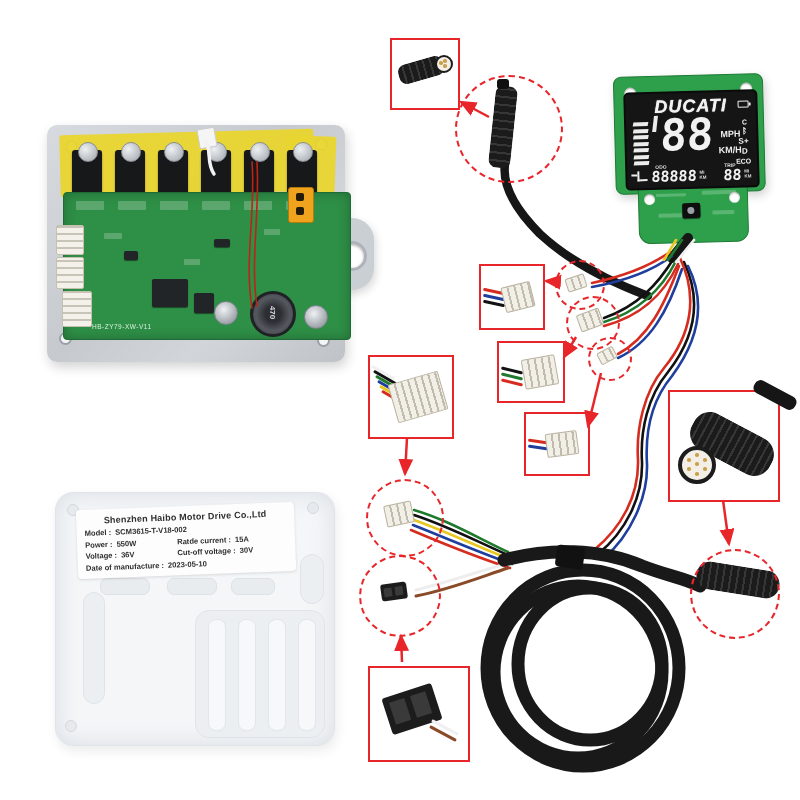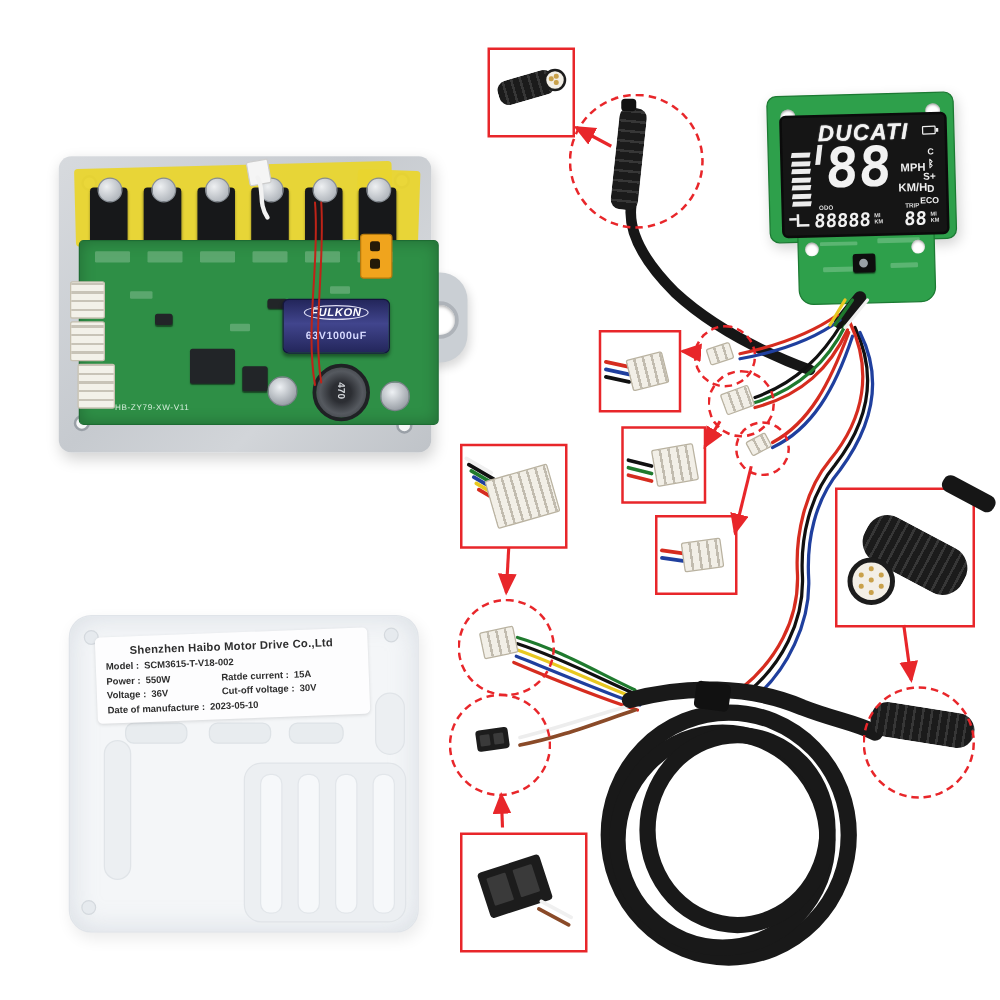--- a/index.html
+++ b/index.html
@@ -116,24 +116,20 @@
       <div class="abs silk" style="left:180px;top:8px;width:28px;height:9px;"></div>
       <div class="abs silk" style="left:222px;top:8px;width:28px;height:9px;"></div>
       <div class="abs chip" style="left:88px;top:86px;width:36px;height:28px;"></div>
       <div class="abs chip" style="left:130px;top:100px;width:20px;height:20px;"></div>
       <div class="abs chip" style="left:60px;top:58px;width:14px;height:9px;"></div>
       <div class="abs chip" style="left:150px;top:46px;width:16px;height:8px;"></div>
       <div class="abs silk" style="left:40px;top:40px;width:18px;height:6px;"></div>
       <div class="abs silk" style="left:120px;top:66px;width:16px;height:6px;"></div>
       <div class="abs silk" style="left:200px;top:36px;width:16px;height:6px;"></div>
 
-      <div class="abs cap-blue" style="left:162px;top:46px;width:84px;height:42px;">
-        <span class="cap-brand">FULKON</span><br>
-        <span class="cap-spec">63V1000uF</span>
-      </div>
       <div class="abs inductor" style="left:186px;top:98px;width:40px;height:40px;">
         <span class="abs" style="left:13px;top:14px;font-size:8px;font-weight:bold;transform:rotate(90deg);">470</span>
       </div>
       <div class="abs cap-silver" style="left:150px;top:108px;width:22px;height:22px;"></div>
       <div class="abs cap-silver" style="left:240px;top:112px;width:22px;height:22px;"></div>
 
       <div class="abs jst-side" style="left:-8px;top:32px;width:26px;height:28px;"></div>
       <div class="abs jst-side" style="left:-8px;top:64px;width:26px;height:30px;"></div>
       <div class="abs jst-side" style="left:-2px;top:98px;width:28px;height:34px;"></div>
 

